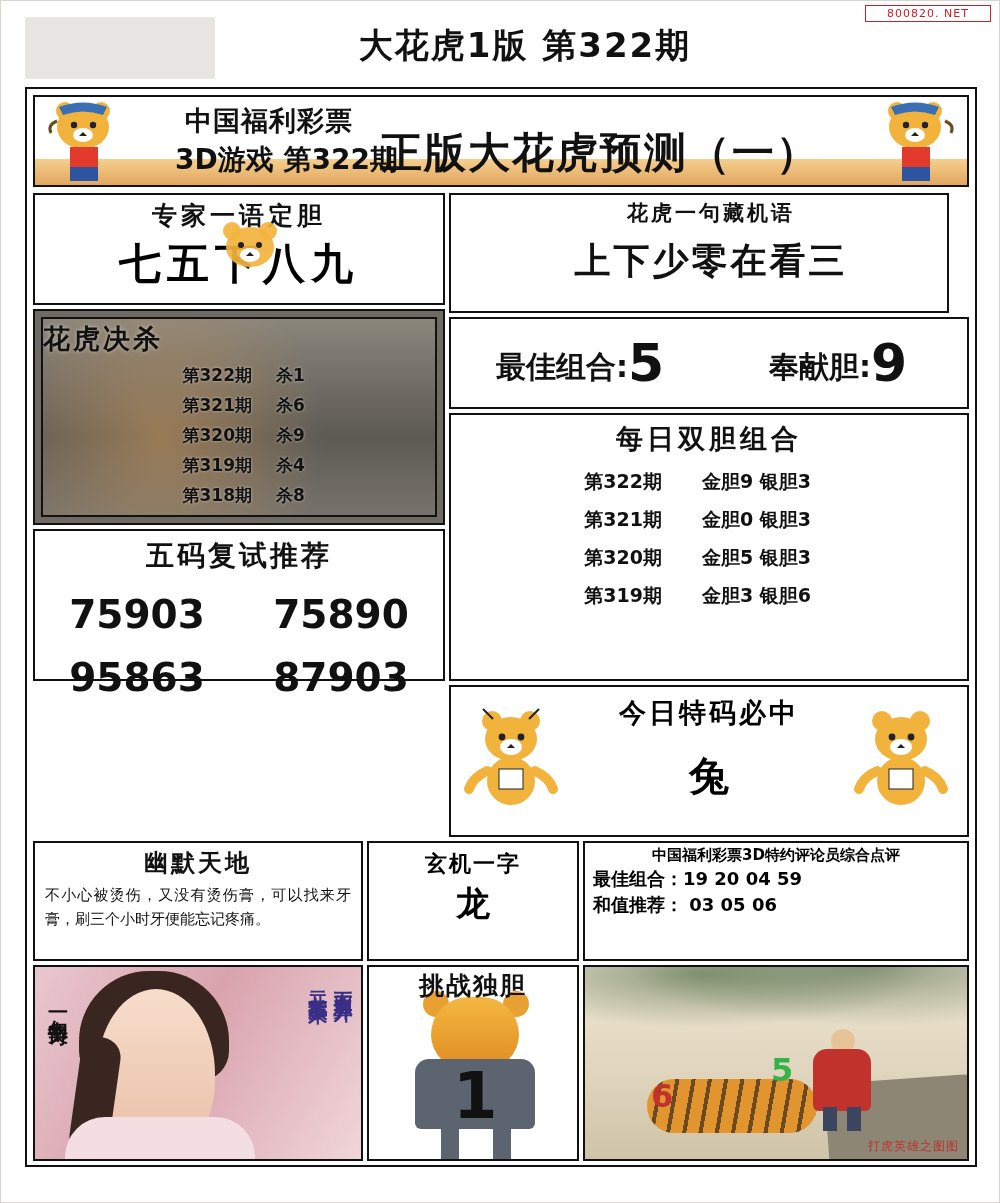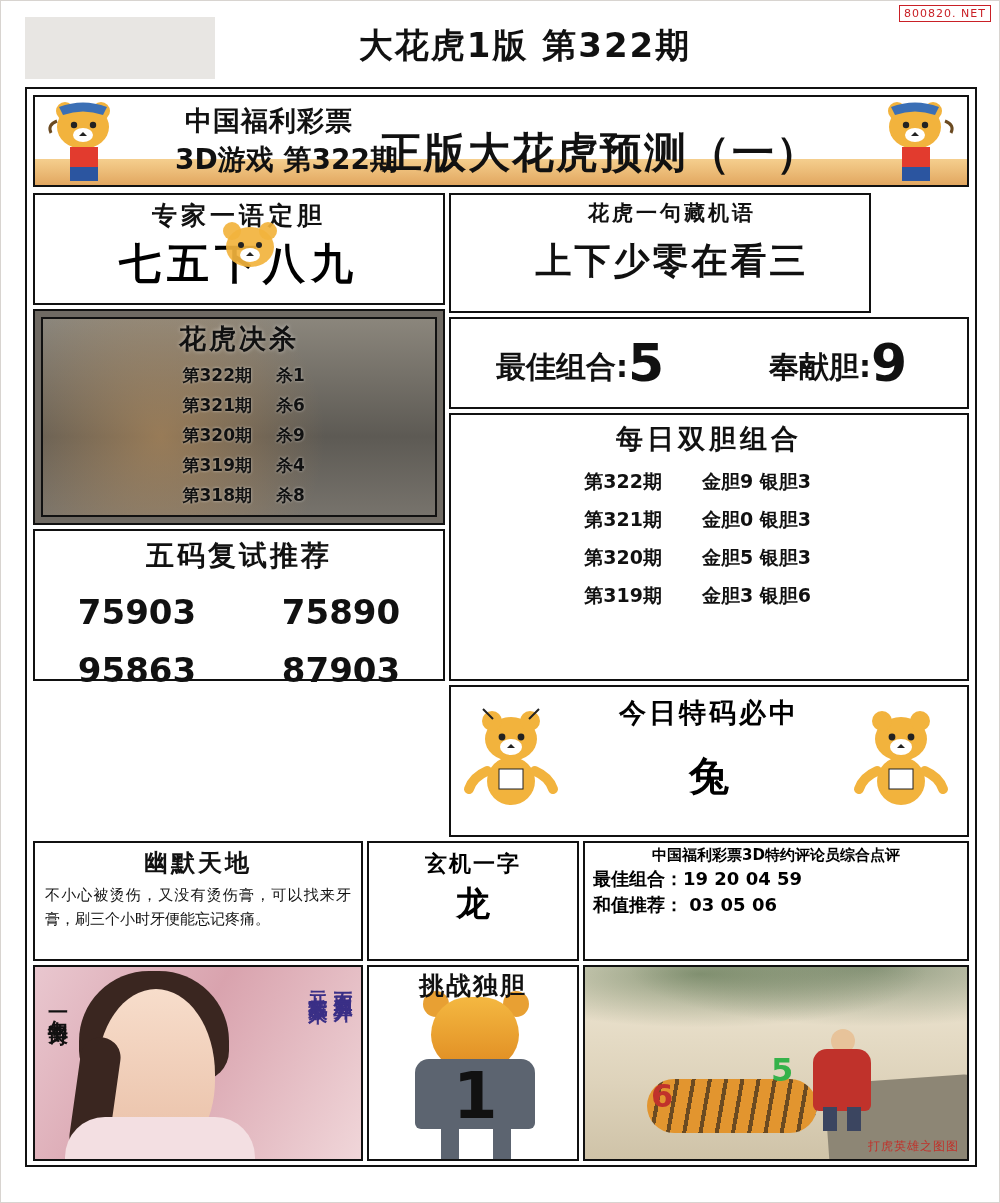--- a/index.html
+++ b/index.html
@@ -13,21 +13,21 @@
   .page{
     position:absolute;left:0;top:0;width:1000px;height:1203px;
     background:#ffffff;
     border:1px solid #d8d4d0;
     box-sizing:border-box;
   }
   
   .watermark{
     position:absolute;right:8px;top:4px;
     border:1px solid #c92026;color:#c92026;
-    font-size:11px;padding:1px 4px;letter-spacing:1px;
+    font-size:11px;padding:1px 21px;letter-spacing:1px;
     background:#fff;
     font-family:"DejaVu Sans",sans-serif;
   }
   .topbar{
     position:absolute;left:24px;top:16px;width:950px;height:62px;
   }
   .topbar .greybox{
     position:absolute;left:0;top:0;width:190px;height:62px;background:#e8e6e3;
   }
   .doc-title{
@@ -84,39 +84,39 @@
   }
   .c-kill{left:6px;top:220px;width:412px;height:216px;background:#6f6a63;}
   .kill-inner{
     position:absolute;left:6px;top:6px;right:6px;bottom:6px;border:2px solid #111;
     background:
       radial-gradient(circle at 30% 60%, rgba(200,150,90,.55), rgba(0,0,0,0) 55%),
       linear-gradient(#8b867c,#5d5a54 60%,#77736c);
     overflow:hidden;
   }
   .kill-title{
-    text-align:center;font-size:27px;font-weight:bold;color:#111;margin-top:2px;
+    text-align:left;font-size:27px;font-weight:bold;color:#111;margin-top:2px;
     letter-spacing:3px;text-shadow:0 0 4px rgba(255,255,255,.5);
   }
   .kill-row{
     display:flex;justify-content:center;gap:24px;font-size:17px;font-weight:bold;color:#111;
     margin-top:7px;text-shadow:0 0 3px rgba(255,255,255,.55);
   }
   .kill-row .issue{width:96px;text-align:right;}
   .kill-row .val{width:46px;text-align:left;}
   .c-five{left:6px;top:440px;width:412px;height:152px;}
   .c-five .cap{font-size:28px;padding-top:6px;letter-spacing:3px;}
   .five-grid{
     display:flex;flex-wrap:wrap;margin-top:8px;
   }
   .five-grid div{
-    width:50%;text-align:center;font-size:34px;font-weight:bold;color:#111;padding:9px 0;
-  }
-  
-  .c-poem{left:422px;top:104px;width:422px;height:120px;padding-left:24px;}
+    width:50%;text-align:center;font-size:39px;font-weight:bold;color:#111;padding:9px 0;
+  }
+  
+  .c-poem{left:422px;top:104px;width:500px;height:120px;padding-left:24px;}
   .c-poem .cap{font-size:21px;padding-top:4px;letter-spacing:3px;}
   .poem-line{
     text-align:center;font-size:36px;font-weight:bold;color:#111;margin-top:10px;letter-spacing:3px;
   }
   .c-bidan{left:422px;top:228px;width:520px;height:92px;}
   .bidan-row{display:flex;height:100%;align-items:center;}
   .bidan-half{width:50%;text-align:center;font-size:30px;font-weight:bold;color:#111;}
   .bidan-half .big{font-size:52px;vertical-align:-4px;}
   .c-double{left:422px;top:324px;width:520px;height:268px;}
   .c-double .cap{font-size:27px;padding-top:6px;letter-spacing:4px;}

